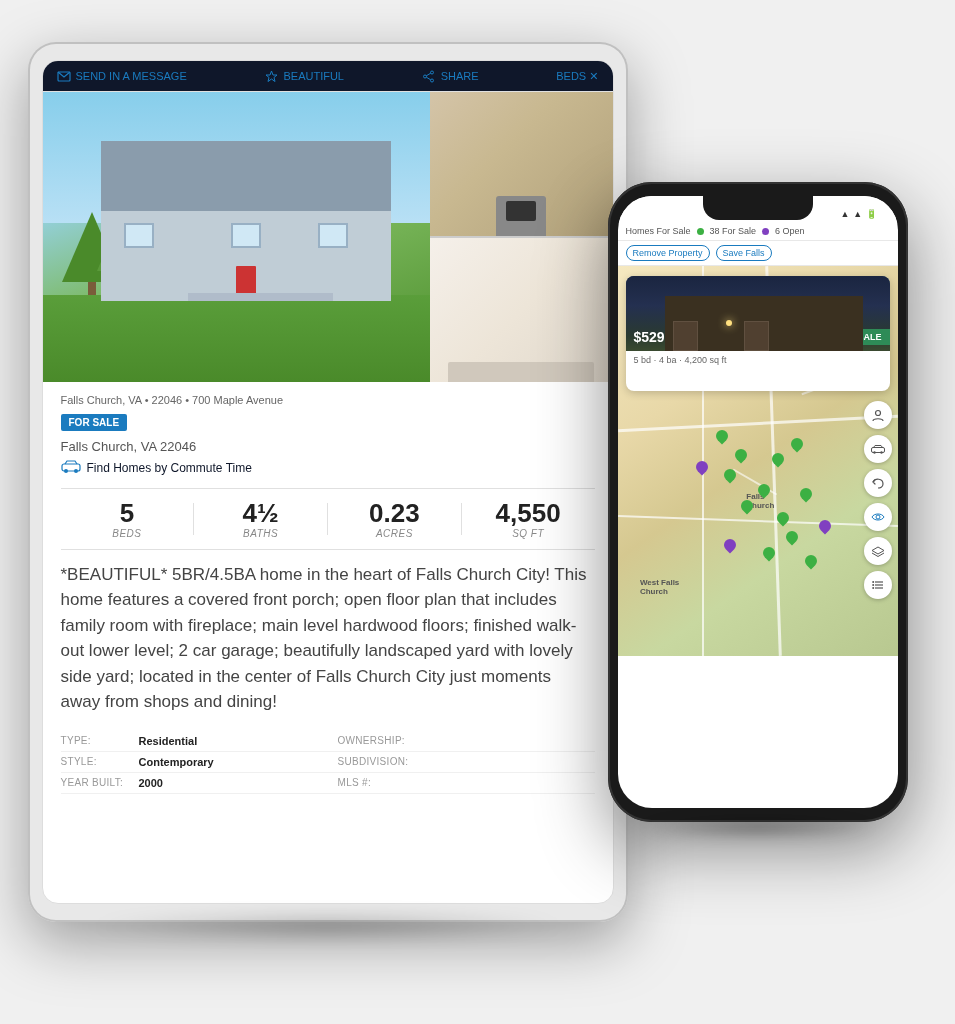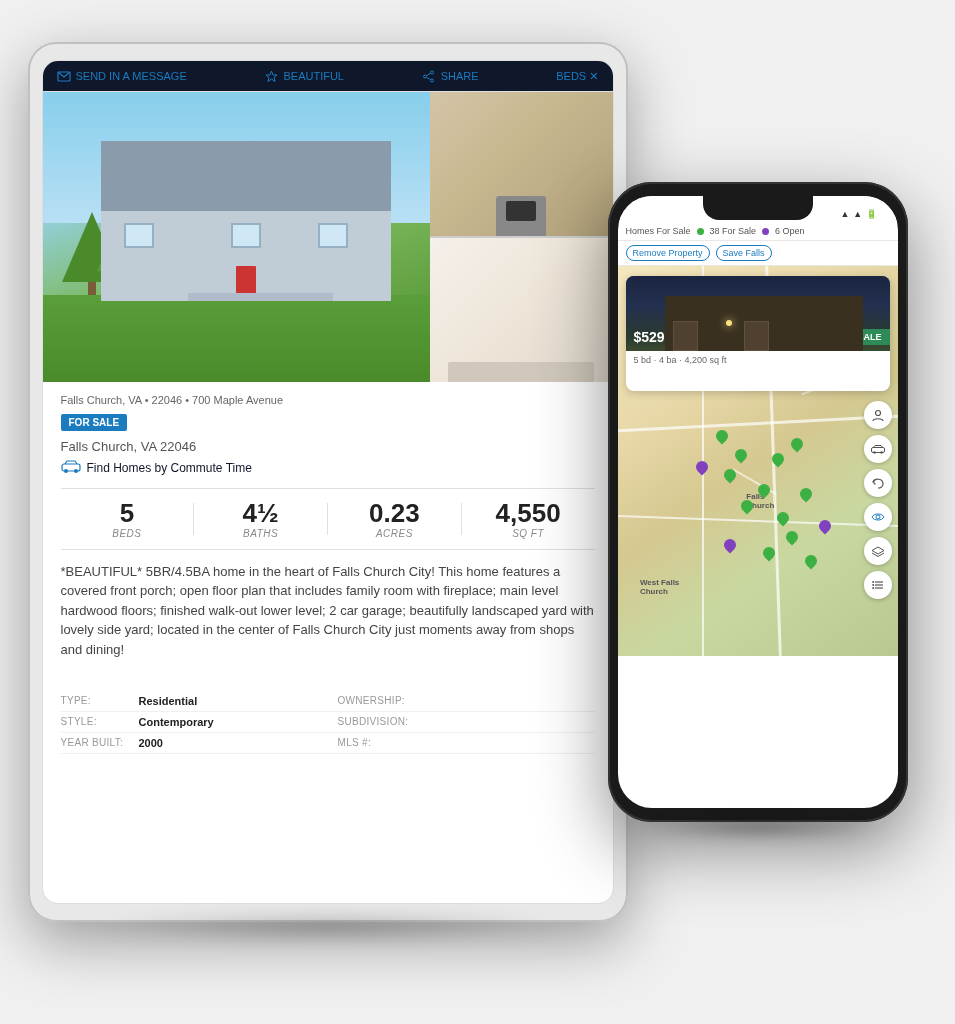--- a/index.html
+++ b/index.html
@@ -240,24 +240,24 @@
     }
 
     .stat-divider {
       width: 1px;
       background: #e0e0e0;
       margin: 4px 0;
     }
 
     
     .description {
-      font-size: 13px;
+      font-size: 17px;
       color: #444;
       line-height: 1.5;
-      margin-bottom: 32px;
+      margin-bottom: 16px;
     }
 
     
     .property-summary-title {
       font-size: 18px;
       font-weight: 600;
       color: #222;
       margin-bottom: 10px;
     }
 

